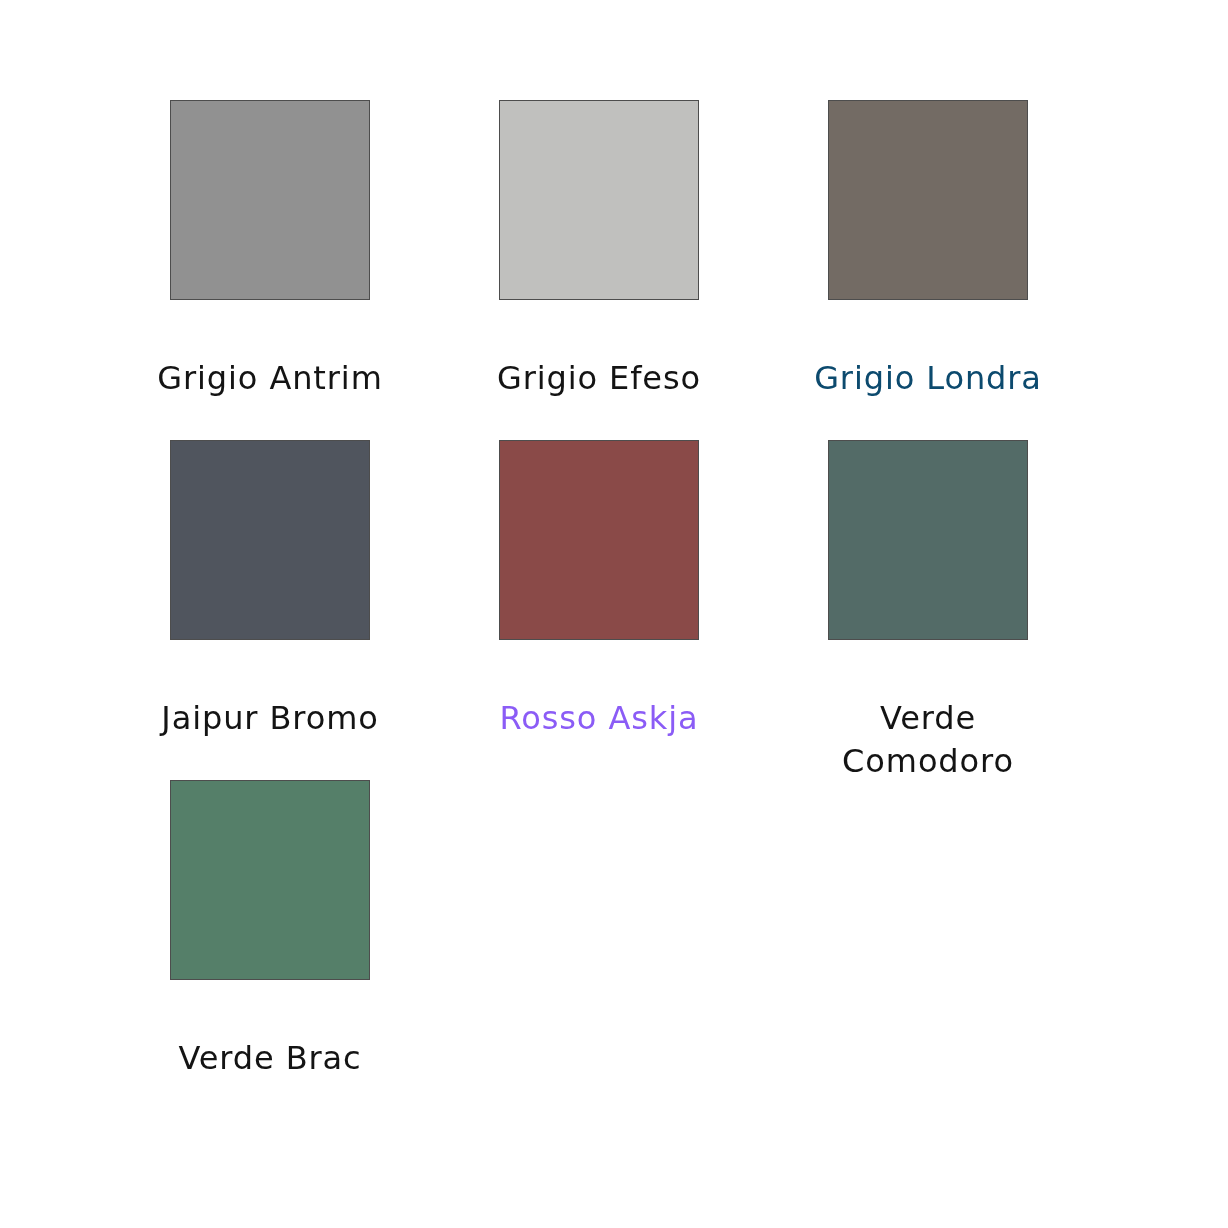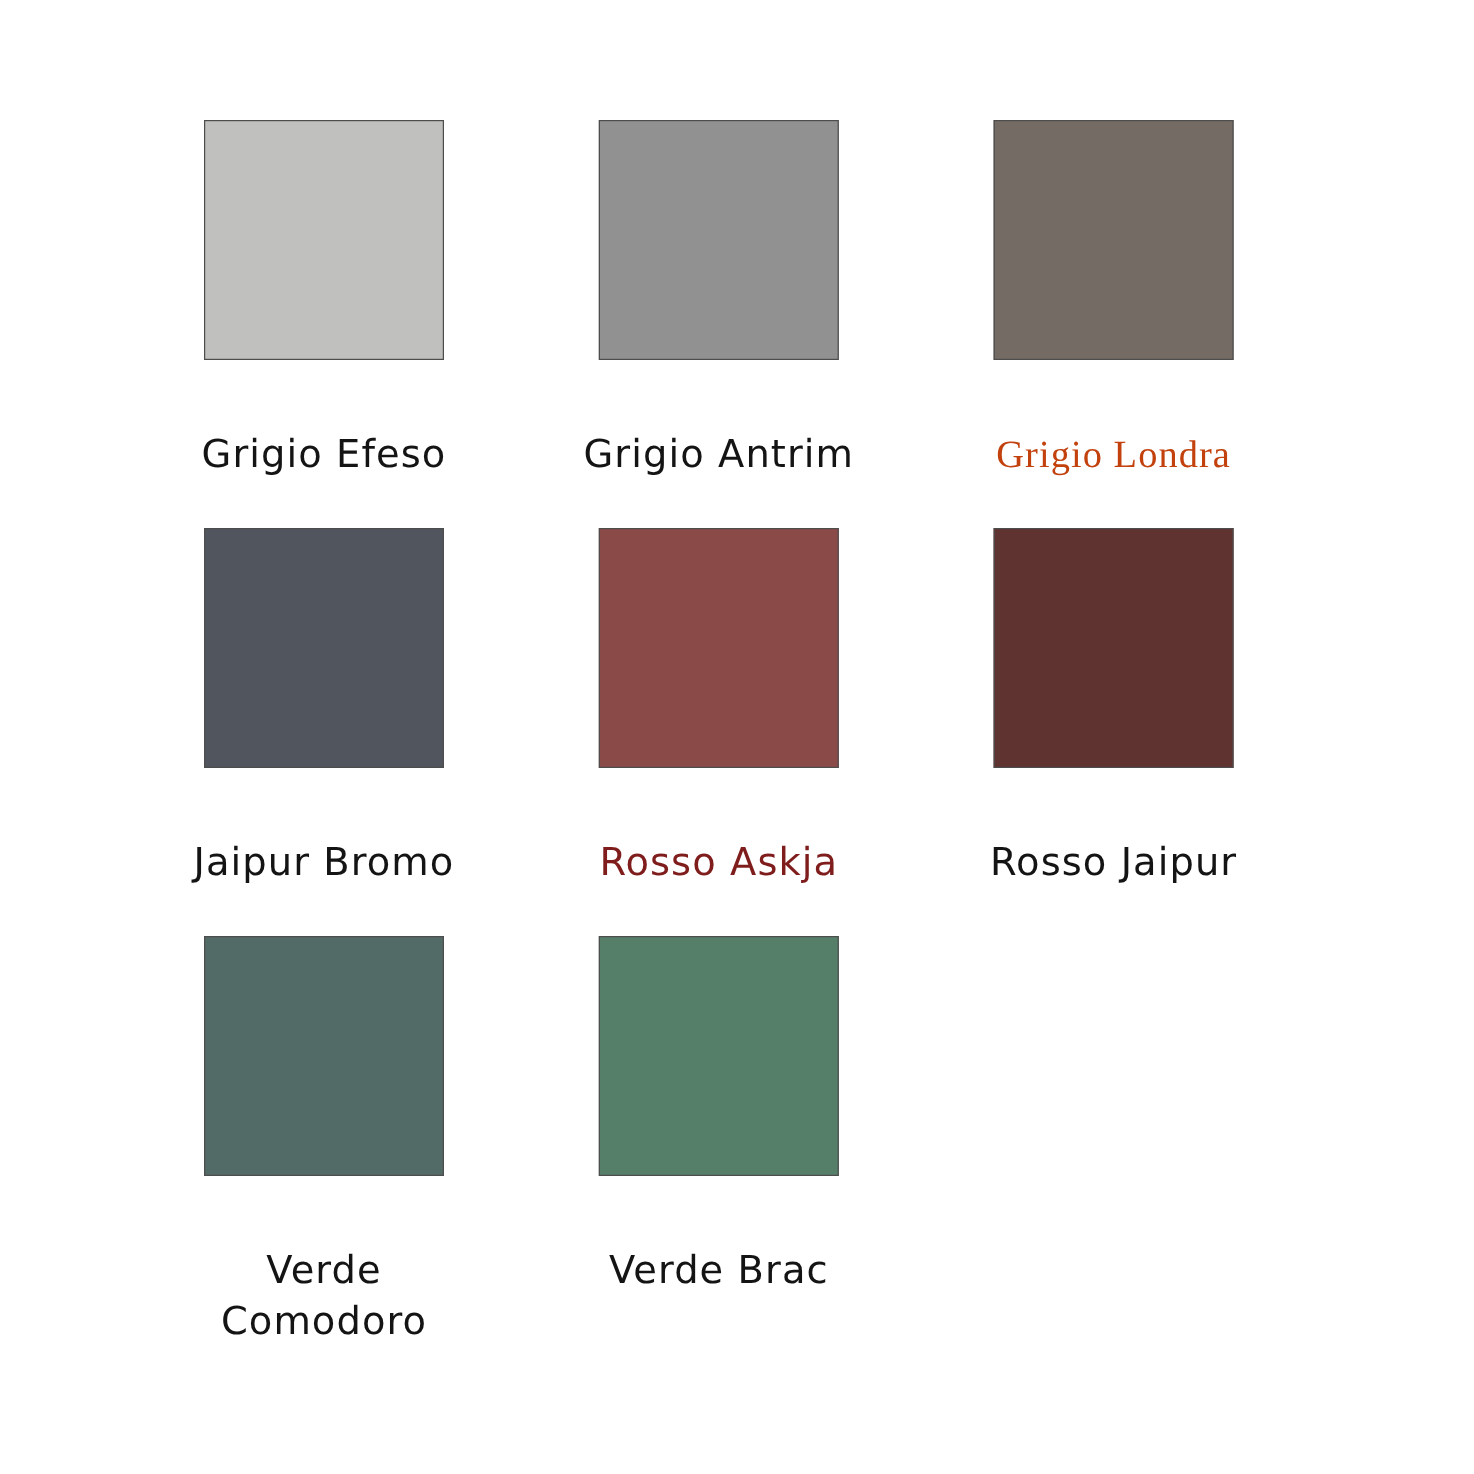--- a/index.html
+++ b/index.html
@@ -54,49 +54,45 @@
     font-weight: 400;
     word-wrap: break-word;
   }
 </style>
 </head>
 <body style="background: rgb(255, 255, 255);">
 
 <div class="palette">
 
   <div class="swatch-cell">
+    <div class="swatch-chip" style="background-color: rgb(145, 145, 145); border-color: rgb(77, 77, 77);"></div>
+    <div class="swatch-label" style="color: rgb(20, 20, 20);">Grigio Antrim</div>
+  </div>
+
+  <div class="swatch-cell">
     <div class="swatch-chip" style="background-color: rgb(192, 192, 190); border-color: rgb(77, 77, 77);"></div>
     <div class="swatch-label" style="color: rgb(20, 20, 20);">Grigio Efeso</div>
   </div>
 
   <div class="swatch-cell">
-    <div class="swatch-chip" style="background-color: rgb(145, 145, 145); border-color: rgb(77, 77, 77);"></div>
-    <div class="swatch-label" style="color: rgb(20, 20, 20);">Grigio Antrim</div>
-  </div>
-
-  <div class="swatch-cell">
     <div class="swatch-chip" style="background-color: rgb(115, 107, 100); border-color: rgb(77, 77, 77);"></div>
-    <div class="swatch-label" style="color: #c2410c; font-family: Liberation Serif, serif;">Grigio Londra</div>
+    <div class="swatch-label" style="color: #0c4a6e;">Grigio Londra</div>
   </div>
 
   <div class="swatch-cell">
     <div class="swatch-chip" style="background-color: rgb(80, 85, 94); border-color: rgb(77, 77, 77);"></div>
     <div class="swatch-label" style="color: rgb(20, 20, 20);">Jaipur Bromo</div>
   </div>
 
 
   <div class="swatch-cell">
     <div class="swatch-chip" style="background-color: rgb(138, 74, 72); border-color: rgb(77, 77, 77);"></div>
-    <div class="swatch-label" style="color: #7f1d1d;">Rosso Askja</div>
+    <div class="swatch-label" style="color: #8b5cf6;">Rosso Askja</div>
   </div>
 
-  <div class="swatch-cell">
-    <div class="swatch-chip" style="background-color: rgb(94, 51, 48); border-color: rgb(77, 77, 77);"></div>
-    <div class="swatch-label" style="color: rgb(20, 20, 20);">Rosso Jaipur</div>
-  </div>
 
   <div class="swatch-cell">
     <div class="swatch-chip" style="background-color: rgb(83, 107, 103); border-color: rgb(77, 77, 77);"></div>
     <div class="swatch-label" style="color: rgb(20, 20, 20);">Verde Comodoro</div>
   </div>
 
   <div class="swatch-cell">
     <div class="swatch-chip" style="background-color: rgb(85, 127, 105); border-color: rgb(77, 77, 77);"></div>
     <div class="swatch-label" style="color: rgb(20, 20, 20);">Verde Brac</div>
   </div>

